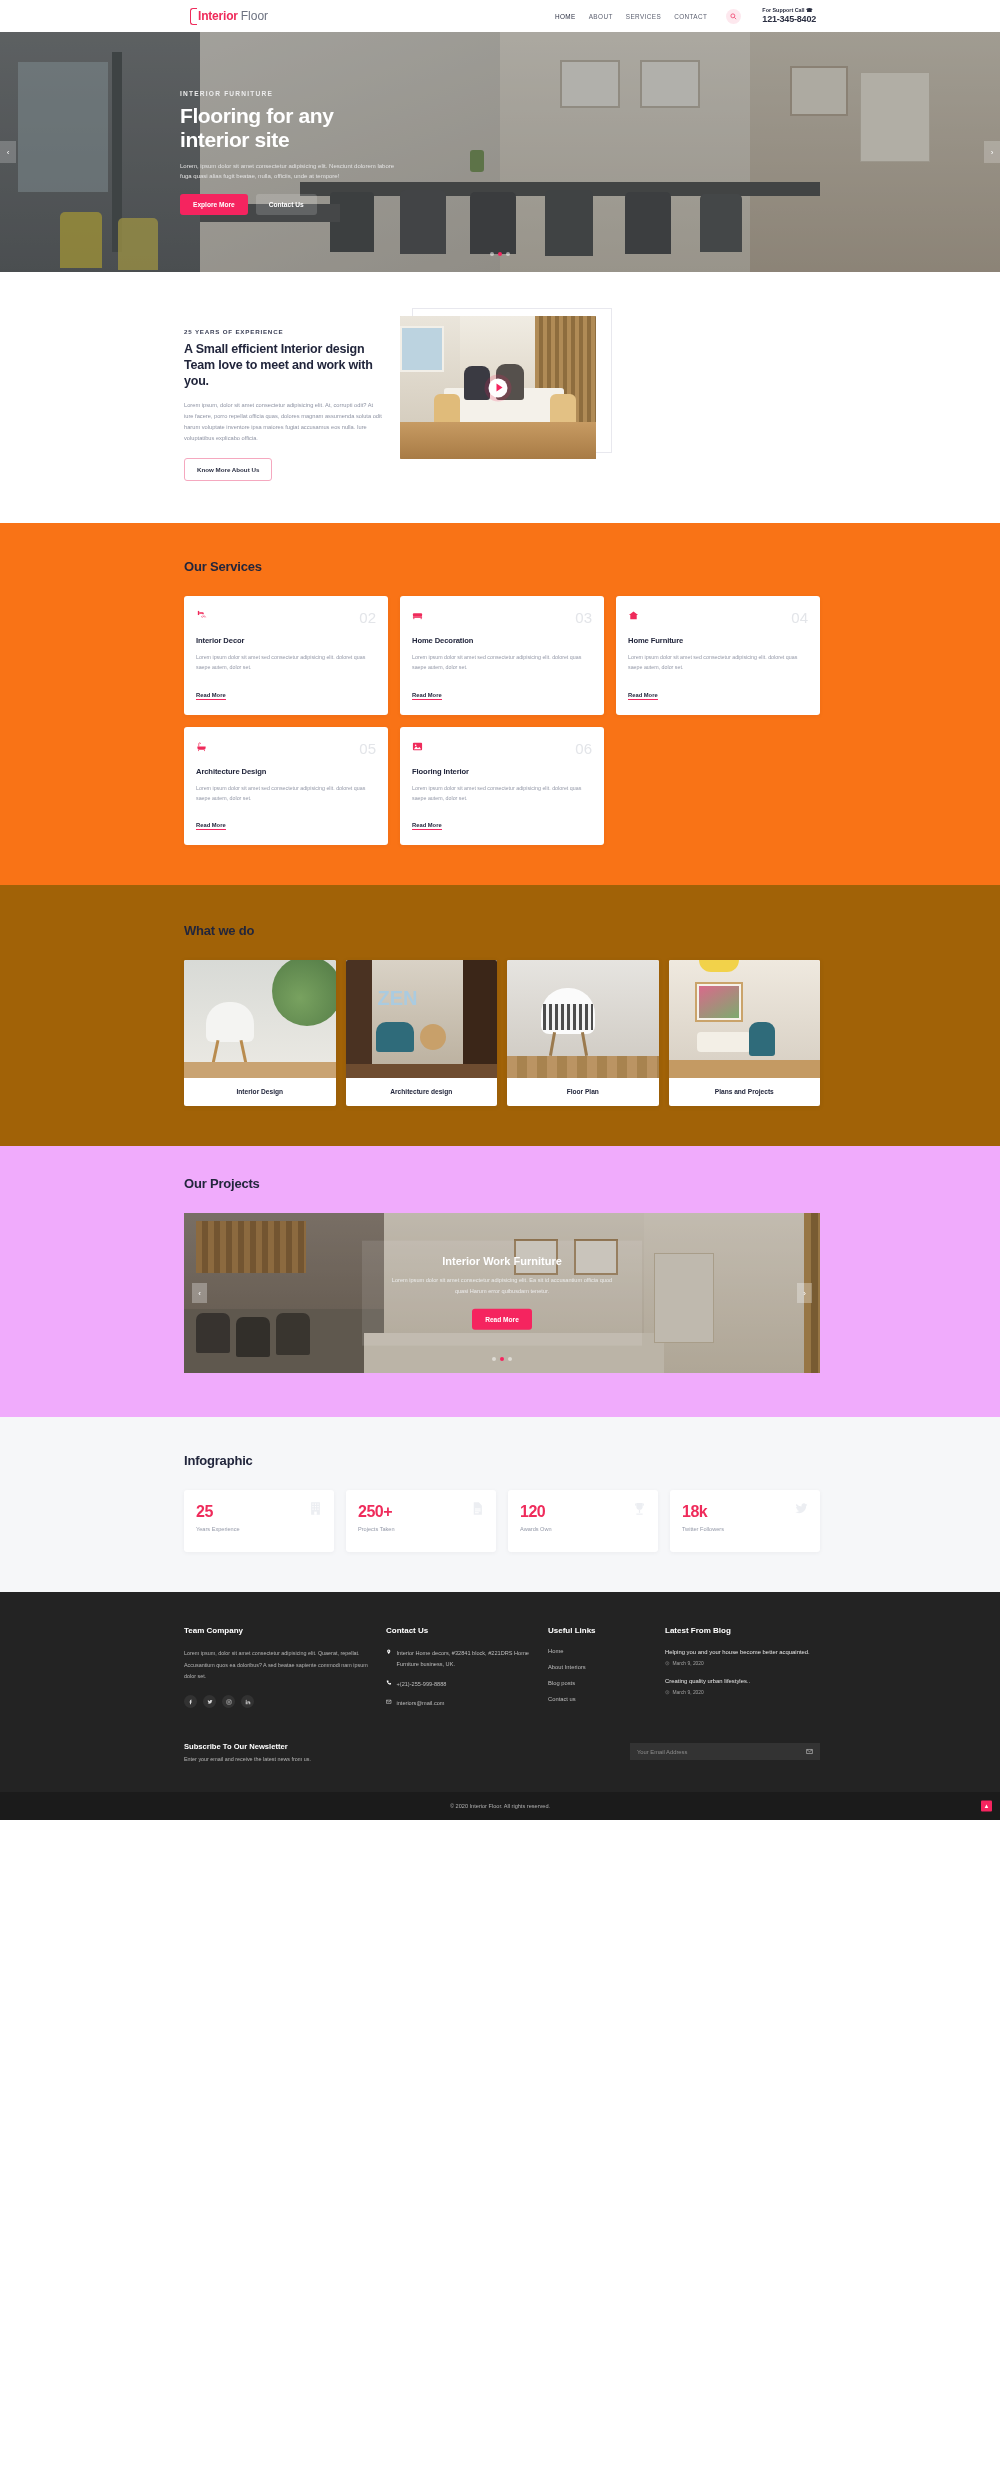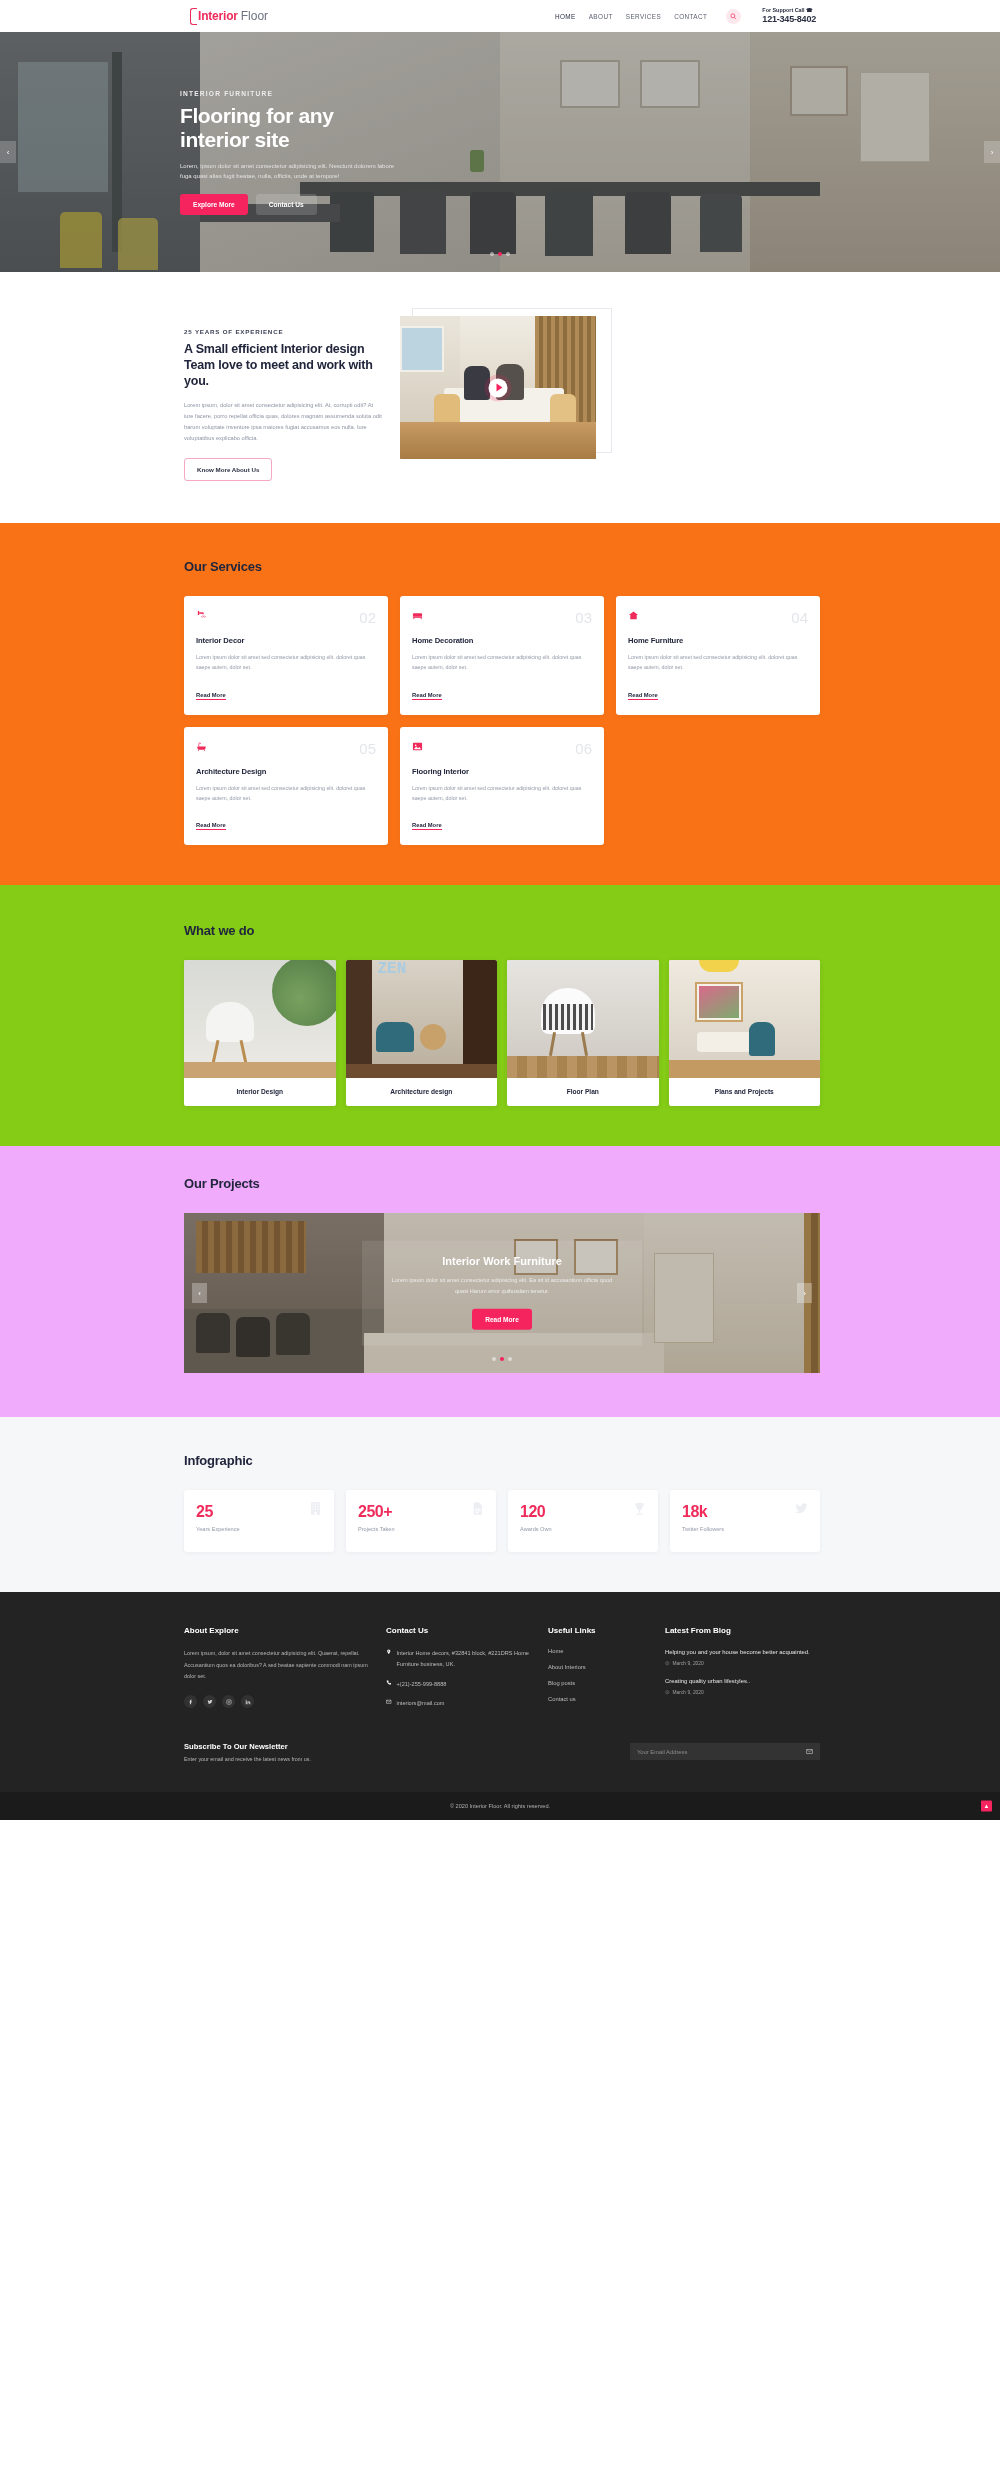--- a/index.html
+++ b/index.html
@@ -166,21 +166,21 @@
     margin: 11px 0 7px; letter-spacing: -.1px;
   }
   .svc-desc { font-size: 5.3px; color: #9499a8; line-height: 1.95; margin-bottom: 10px; }
   .svc-more {
     font-size: 5.8px; font-weight: 700; color: #22263c;
     border-bottom: 1.2px solid #f5245f; display: inline-block;
     padding-bottom: 1px; cursor: pointer; text-decoration: none;
   }
 
   
-  .whatwedo { background: #84cc16; padding: 38px 0 40px; }
+  .whatwedo { background: #a16207; padding: 38px 0 40px; }
   .wwd-grid { display: grid; grid-template-columns: repeat(4,1fr); gap: 10px; padding-left: 4px; }
   .wwd-card {
     background: #fff; border-radius: 2px; overflow: hidden;
     box-shadow: 0 1px 5px rgba(40,40,60,.10); cursor: pointer;
   }
   .wwd-img { height: 118px; position: relative; overflow: hidden; }
   .wi { position: absolute; }
   .wwd-label {
     text-align: center; font-size: 6.6px; font-weight: 700;
     color: #22263c; padding: 10px 2px 11px;
@@ -488,21 +488,21 @@
             <div class="wi" style="left:0;bottom:0;width:100%;height:16px;background:#c9a372;"></div>
           </div>
           <div class="wwd-label">Interior Design</div>
         </div>
 
         <div class="wwd-card">
           <div class="wwd-img">
             <div class="wi" style="inset:0;background:linear-gradient(180deg,#d9d2c6,#b9ae9c);"></div>
             <div class="wi" style="left:0;top:0;width:26px;height:100%;background:#4a3222;"></div>
             <div class="wi" style="right:0;top:0;width:34px;height:100%;background:#3b2618;"></div>
-            <div class="wi" style="left:32px;top:0;width:46px;height:36px;color:#aacbe0;font-size:16px;font-weight:bold;font-family:Liberation Mono, monospace;">ZEN</div>
+            <div class="wi" style="left:32px;top:27px;width:46px;height:36px;color:#aacbe0;font-size:20px;font-weight:bold;font-family:Liberation Sans, sans-serif;">ZEN</div>
             <div class="wi" style="left:30px;top:62px;width:38px;height:30px;background:#2f6b7a;border-radius:10px 10px 3px 3px;"></div>
             <div class="wi" style="left:74px;top:64px;width:26px;height:26px;border-radius:50%;background:#c8a06a;"></div>
             <div class="wi" style="left:0;bottom:0;width:100%;height:14px;background:#6e4c30;"></div>
           </div>
           <div class="wwd-label">Architecture design</div>
         </div>
 
         <div class="wwd-card">
           <div class="wwd-img">
             <div class="wi" style="inset:0;background:linear-gradient(180deg,#e6e4e0,#cdc8c0);"></div>
@@ -636,21 +636,21 @@
 
       </div>
     </div>
   </div>
 
   <div class="footer">
     <div class="container">
       <div class="foot-cols">
 
         <div>
-          <div class="foot-h">About Explore</div>
+          <div class="foot-h">Team Company</div>
           <div class="foot-p">Lorem ipsum, dolor sit amet consectetur adipisicing elit. Quaerat, repellat. Accusantium quos ea doloribus? A sed beatae sapiente commodi nam ipsum dolor set.</div>
           <div class="socials">
             <span class="soc">
               <svg viewBox="0 0 24 24">
                   <path d="M15 3h-3a4 4 0 00-4 4v3H6v4h2v7h4v-7h3l1-4h-4V7a1 1 0 011-1h2z"></path>
                 </svg>
             </span>
             <span class="soc">
               <svg viewBox="0 0 24 24">
                   <path d="M22 5.8a8 8 0 01-2.3.6A4 4 0 0021.4 4a8 8 0 01-2.5 1A4 4 0 0012 8.6 11.4 11.4 0 013.8 4.4a4 4 0 001.2 5.3 4 4 0 01-1.8-.5 4 4 0 003.2 3.9 4 4 0 01-1.8.1 4 4 0 003.7 2.8A8 8 0 012 17.6a11.3 11.3 0 006.1 1.8c7.4 0 11.4-6.1 11.4-11.4v-.5A8 8 0 0022 5.8z"></path>

